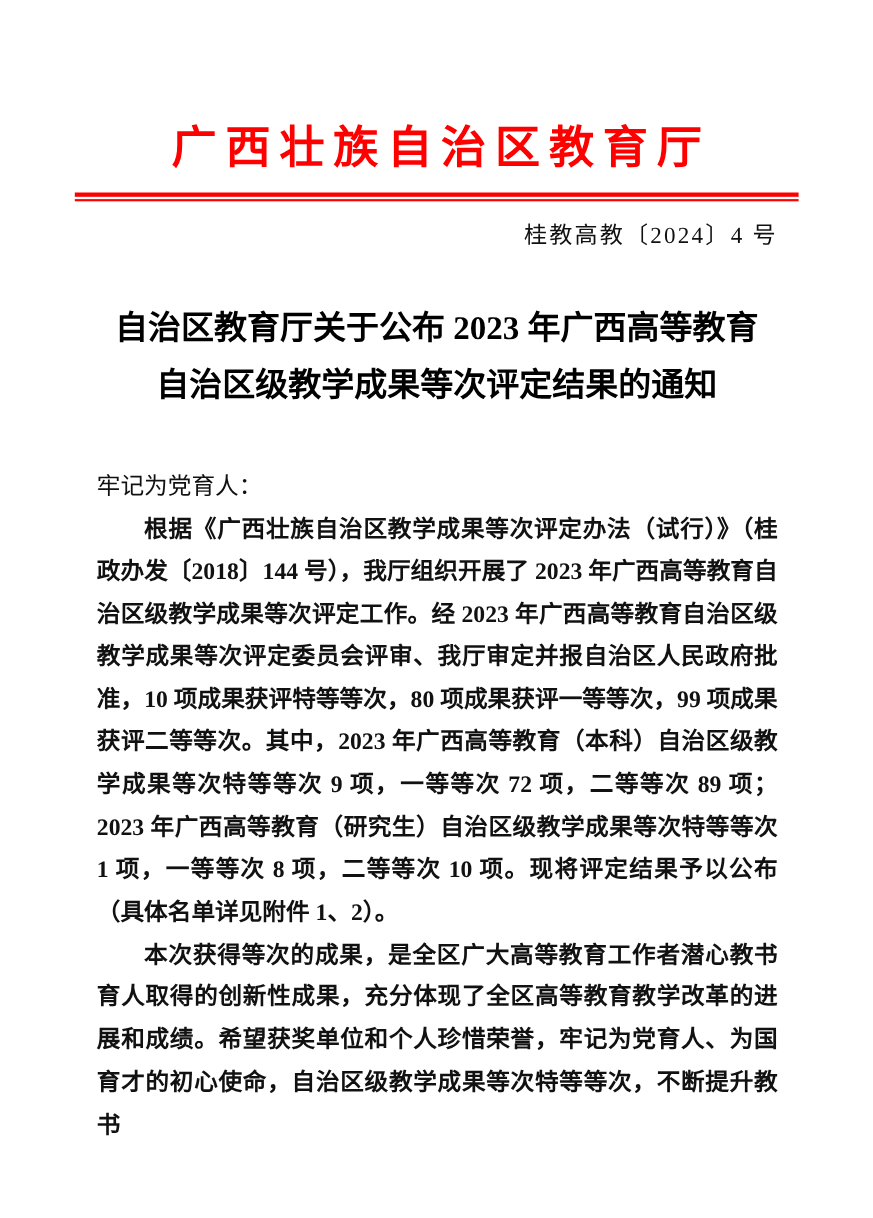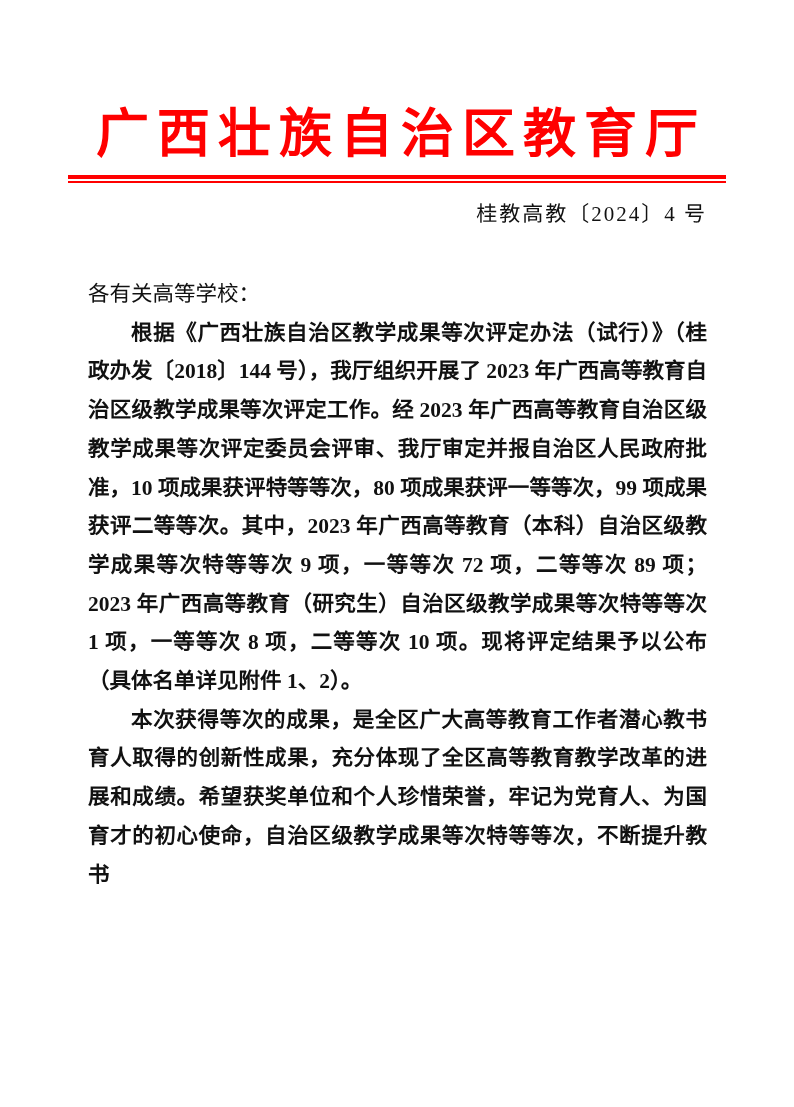--- a/index.html
+++ b/index.html
@@ -15,21 +15,21 @@
     font-family: "Liberation Serif", "DejaVu Serif", serif;
     color: #1a1a1a;
   }
 
   
   .org-title {
     margin-top: 108px;
     text-align: center;
     color: var(--accent, #ff0000);
     font-weight: bold;
-    font-size: 53px;
+    font-size: 41px;
     line-height: 52px;
     letter-spacing: 8px;
     padding-left: 8px; 
     white-space: nowrap;
   }
 
   
   .rule-top {
     margin: 15px 68px 0 68px;
     width: 658px;
@@ -79,20 +79,24 @@
   <div class="org-title">广西壮族自治区教育厅</div>
 
   <div class="rule-top">
     <div class="thick"></div>
     <div class="gap"></div>
     <div class="thin"></div>
   </div>
 
   <div class="doc-number">桂教高教〔2024〕4 号</div>
 
+  <div class="doc-title">
+    <span class="line">自治区教育厅关于公布 2023 年广西高等教育</span>
+    <span class="line">自治区级教学成果等次评定结果的通知</span>
+  </div>
 
   <div class="body-block">
-    <p class="salutation">各有关高等学校：</p>
+    <p class="salutation">牢记为党育人：</p>
     <p class="para">根据《广西壮族自治区教学成果等次评定办法（试行）》（桂政办发〔2018〕144 号），我厅组织开展了 2023 年广西高等教育自治区级教学成果等次评定工作。经 2023 年广西高等教育自治区级教学成果等次评定委员会评审、我厅审定并报自治区人民政府批准，10 项成果获评特等等次，80 项成果获评一等等次，99 项成果获评二等等次。其中，2023 年广西高等教育（本科）自治区级教学成果等次特等等次 9 项，一等等次 72 项，二等等次 89 项；2023 年广西高等教育（研究生）自治区级教学成果等次特等等次 1 项，一等等次 8 项，二等等次 10 项。现将评定结果予以公布（具体名单详见附件 1、2）。</p>
     <p class="para">本次获得等次的成果，是全区广大高等教育工作者潜心教书育人取得的创新性成果，充分体现了全区高等教育教学改革的进展和成绩。希望获奖单位和个人珍惜荣誉，牢记为党育人、为国育才的初心使命，自治区级教学成果等次特等等次，不断提升教书</p>
   </div>
 
 </div>
 
 </body></html>

